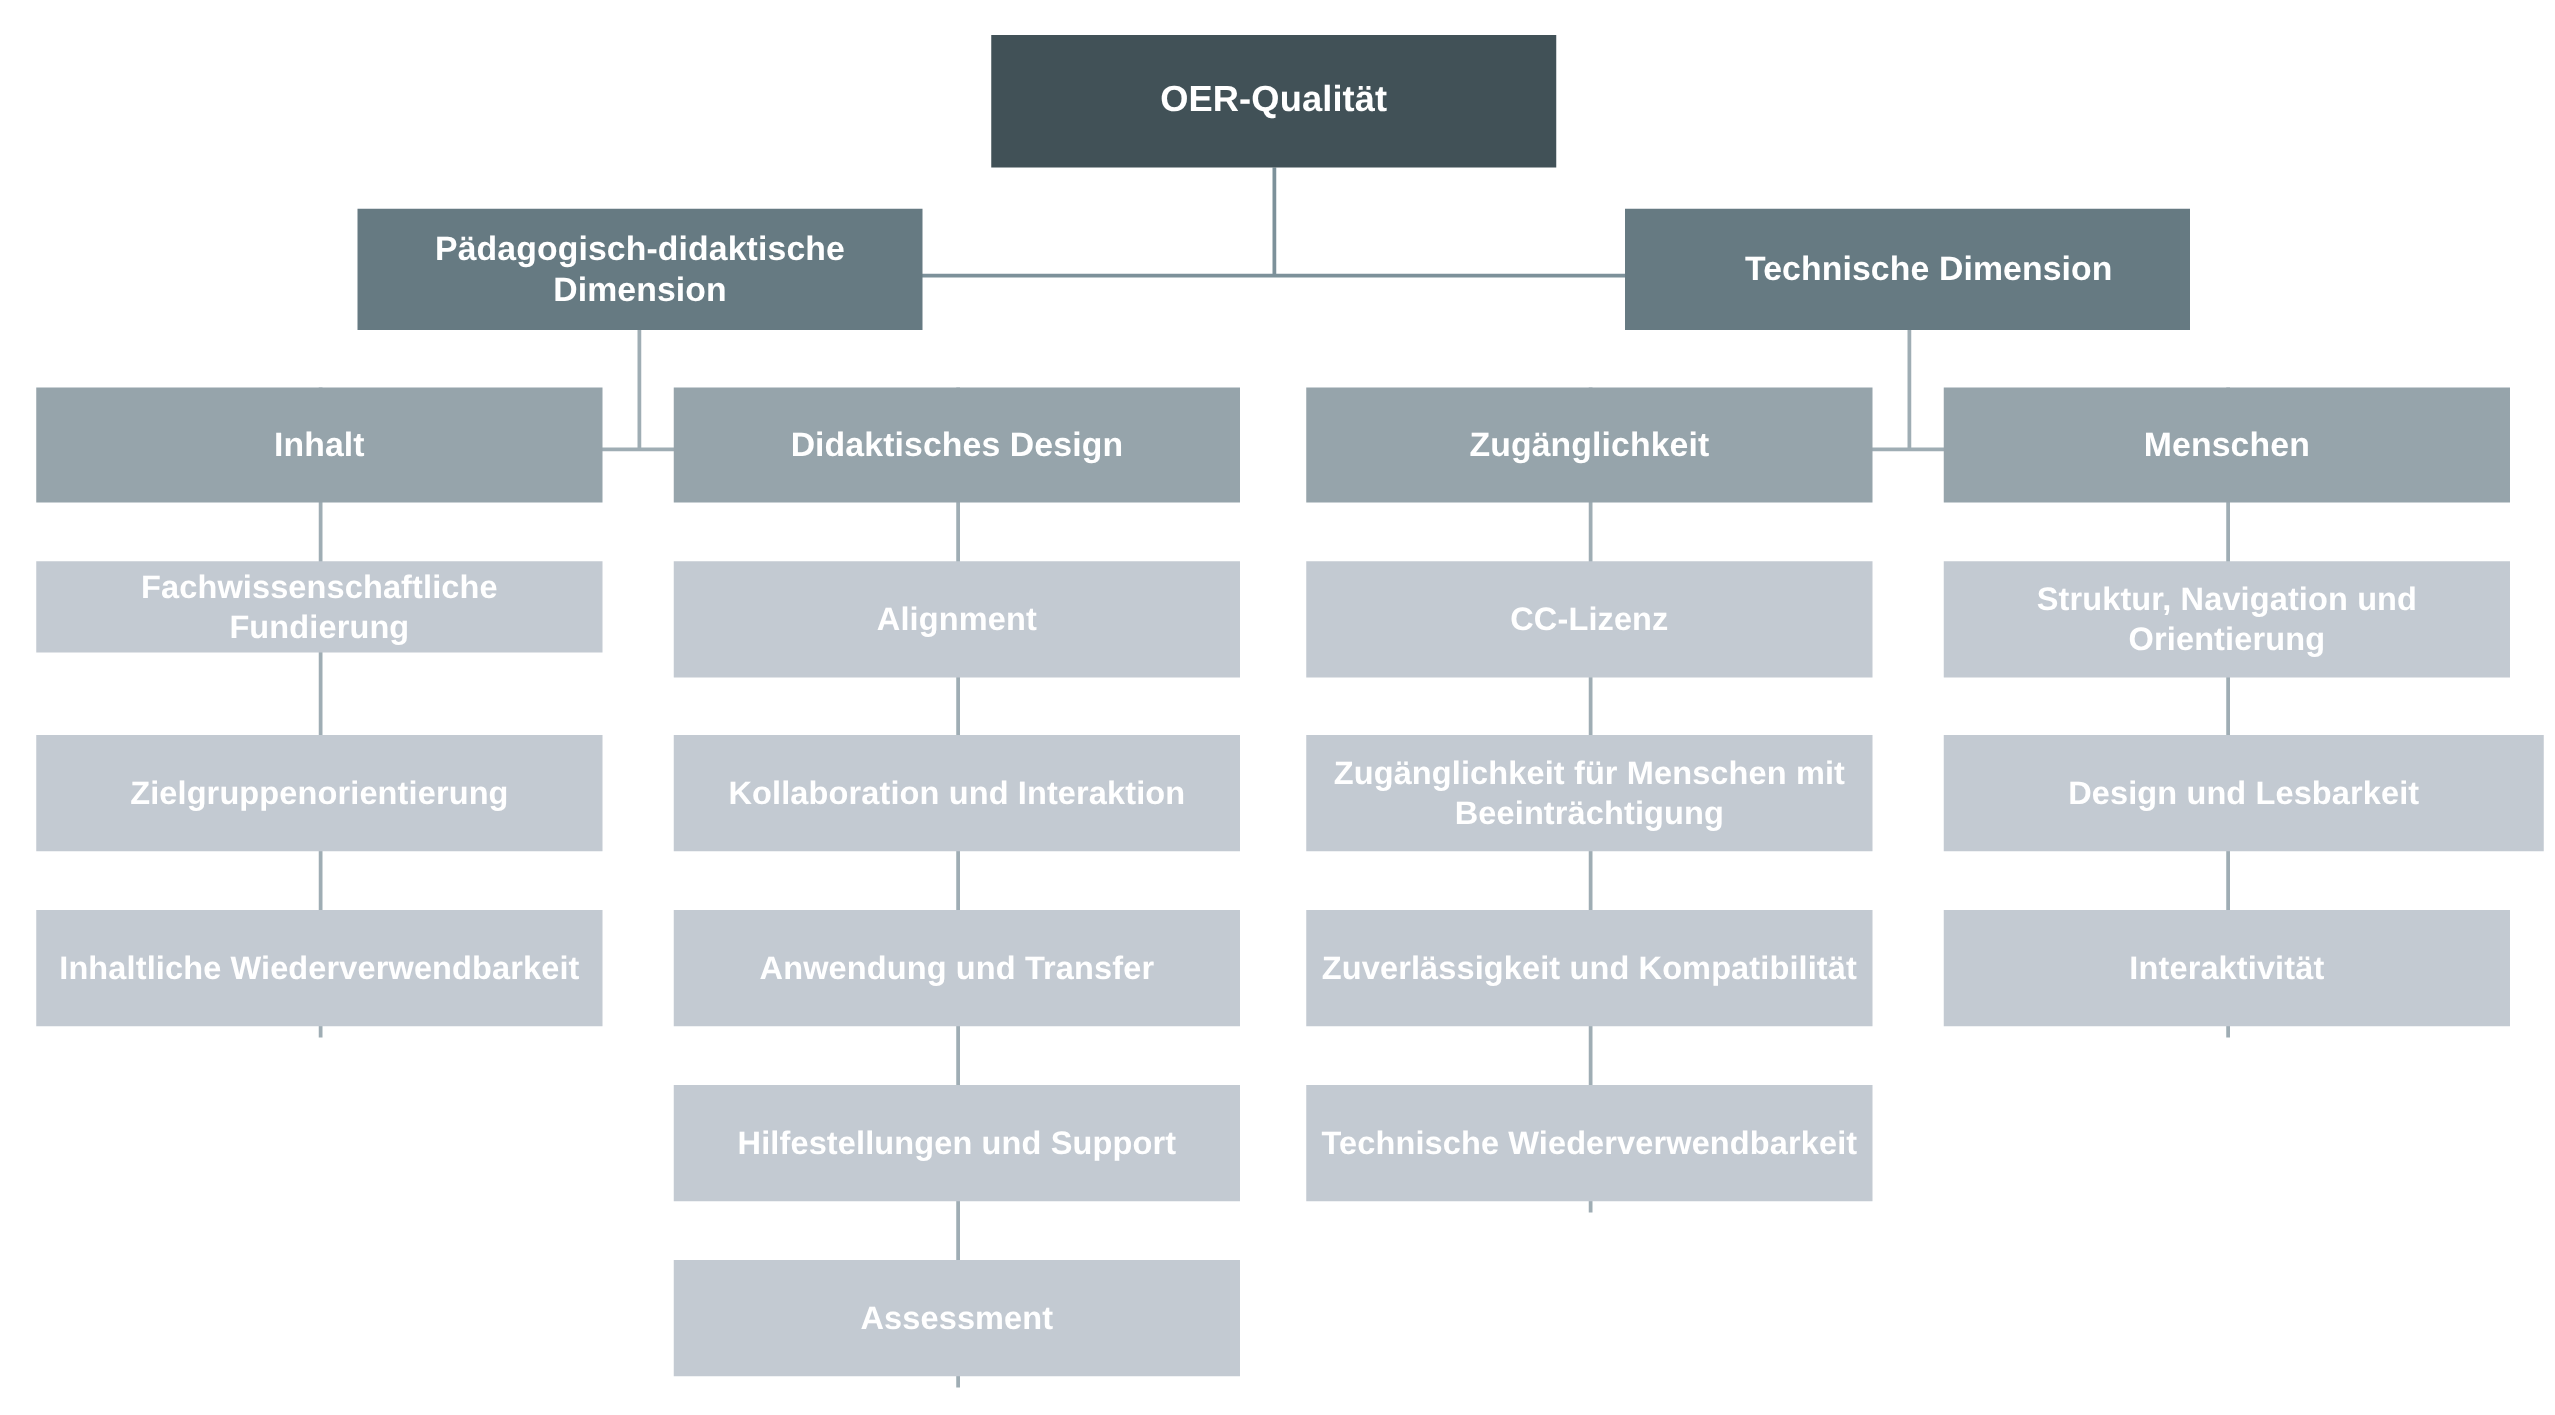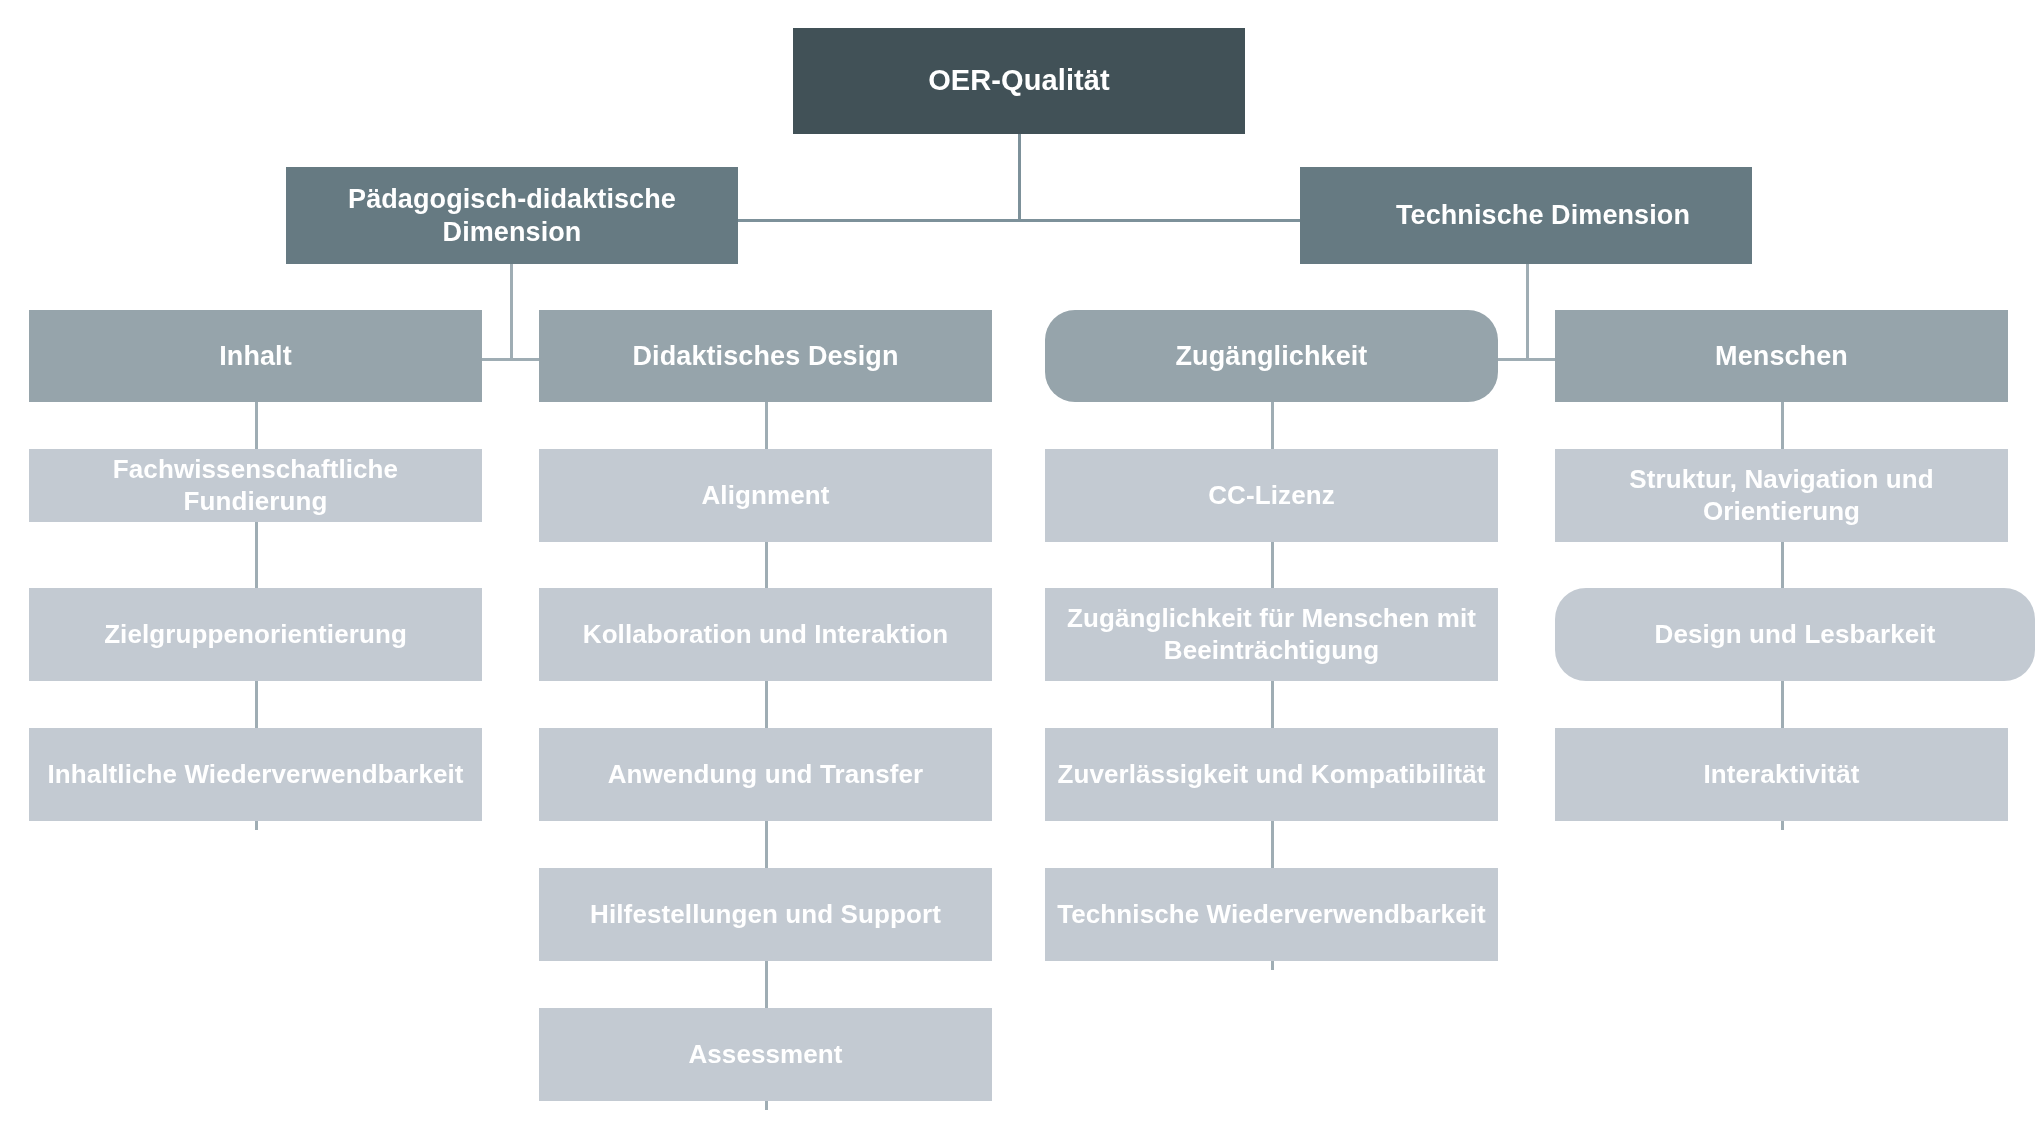--- a/index.html
+++ b/index.html
@@ -81,21 +81,21 @@
   </div>
 
   <div class="node lvl-cat" style="left:29px; top:310px; width:453px; height:92px;text-align:right;">
     <span>Inhalt</span>
   </div>
 
   <div class="node lvl-cat" style="left:539px; top:310px; width:453px; height:92px;">
     <span>Didaktisches Design</span>
   </div>
 
-  <div class="node lvl-cat" style="left:1045px; top:310px; width:453px; height:92px;border-radius:30px;">
+  <div class="node lvl-cat" style="left:1045px; top:310px; width:453px; height:92px;">
     <span>Zugänglichkeit</span>
   </div>
 
   <div class="node lvl-cat" style="left:1555px; top:310px; width:453px; height:92px;">
     <span>Menschen</span>
   </div>
 
   <div class="node lvl-leaf" style="left:29px; top:449px; width:453px; height:73px;">
     <span>Fachwissenschaftliche Fundierung</span>
   </div>
@@ -131,20 +131,20 @@
   <div class="node lvl-leaf" style="left:1045px; top:728px; width:453px; height:93px;">
     <span>Zuverlässigkeit und Kompatibilität</span>
   </div>
   <div class="node lvl-leaf" style="left:1045px; top:868px; width:453px; height:93px;">
     <span>Technische Wiederverwendbarkeit</span>
   </div>
 
   <div class="node lvl-leaf" style="left:1555px; top:449px; width:453px; height:93px;">
     <span>Struktur, Navigation und Orientierung</span>
   </div>
-  <div class="node lvl-leaf" style="left:1555px; top:588px; width:480px; height:93px;border-radius:31px;">
+  <div class="node lvl-leaf" style="left:1555px; top:588px; width:480px; height:93px;">
     <span>Design und Lesbarkeit</span>
   </div>
   <div class="node lvl-leaf" style="left:1555px; top:728px; width:453px; height:93px;">
     <span>Interaktivität</span>
   </div>
 
 </div>
 
 </body></html>

